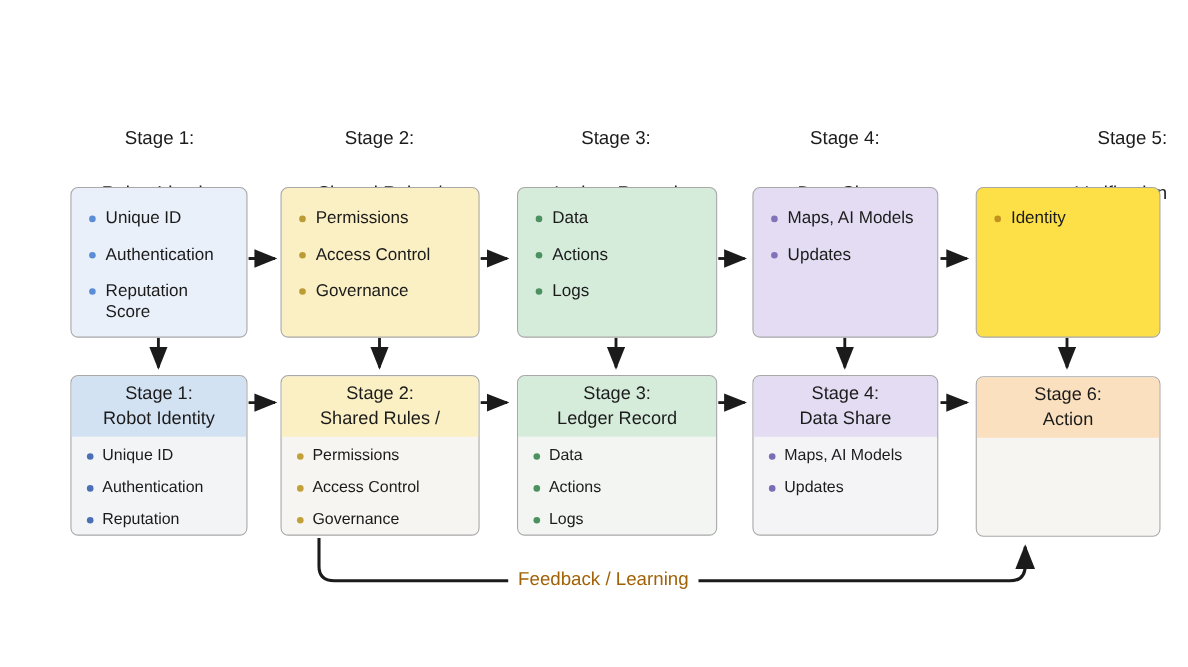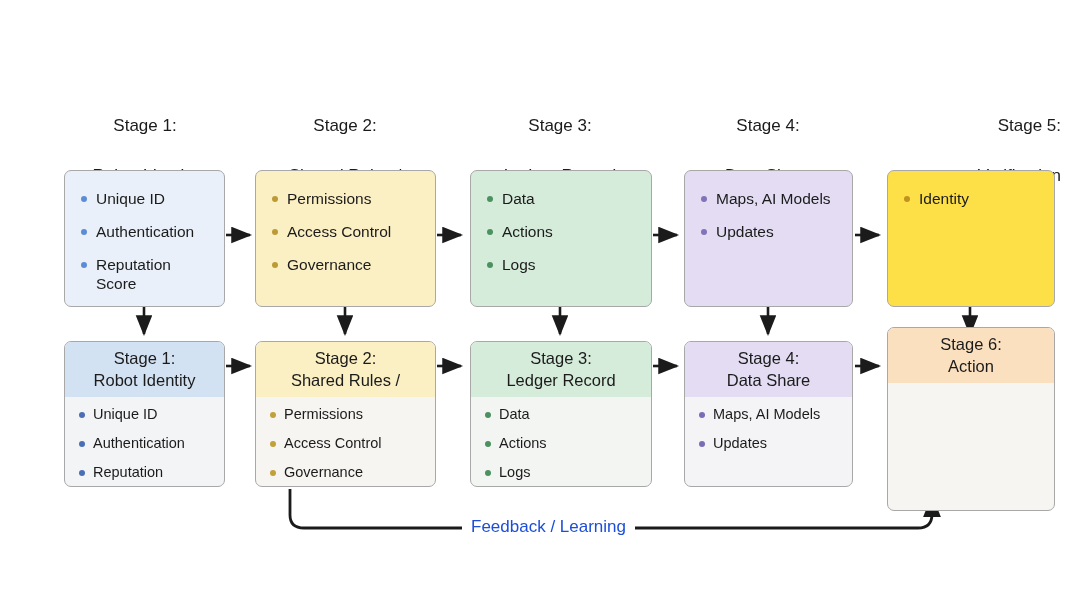--- a/index.html
+++ b/index.html
@@ -87,21 +87,21 @@
     left:2px;top:6px;
     width:6px;height:6px;border-radius:50%;
     background:var(--dot,#777);
   }
 
   
   .fb-label{
     position:absolute;
     font-size:17px;
     line-height:20px;
-    color:#1d4ed8;
+    color:#a16207;
     background:#ffffff;
     padding:0 9px;
     white-space:nowrap;
   }
   svg{position:absolute;left:0;top:0;pointer-events:none;}
 </style>
 </head>
 <body>
 
 <div id="canvas">
@@ -230,21 +230,21 @@
 
   <div class="bot-box" style="left: 652px; top: 341px; width: 169px; height: 146px; background: rgb(244, 244, 246); --dot: #7a6db5;">
     <div class="bot-head" style="background: rgb(227, 220, 243);">Stage 4:
 Data Share</div>
     <ul>
       <li>Maps, AI Models</li>
       <li>Updates</li>
     </ul>
   </div>
 
-  <div class="bot-box" style="left: 855px; top: 327px; width: 168px; height: 184px; background: rgb(247, 245, 241); --dot: #c2921f;">
+  <div class="bot-box" style="left: 855px; top: 342px; width: 168px; height: 146px; background: rgb(247, 245, 241); --dot: #c2921f;">
     <div class="bot-head" style="background: rgb(251, 224, 191);">Stage 6:
 Action</div>
     <ul>
     </ul>
   </div>
 
   <div class="fb-label" style="left:430px;top:517px;">Feedback / Learning</div>
 
 </div>
 

